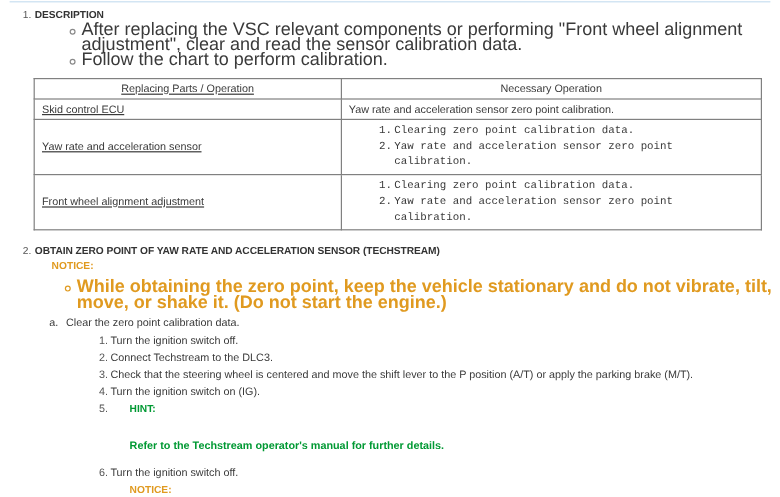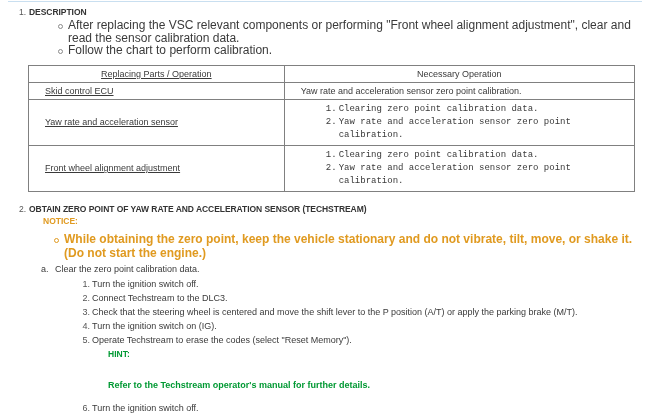--- a/index.html
+++ b/index.html
@@ -53,21 +53,21 @@
   }
 
   
   ul.bullets {
     list-style: none;
     margin: 2px 0 0 0;
     padding: 0 0 0 44px;
   }
   ul.bullets li {
     position: relative;
-    font-size: 12px;
+    font-size: 15px;
     line-height: 12.5px;
     padding-left: 10px;
     color: #3a3a3a;
   }
   ul.bullets li::before {
     content: "";
     position: absolute;
     left: 0; top: 5px;
     width: 3px; height: 3px;
     border: 1px solid #8a8a8a;
@@ -100,21 +100,21 @@
     font-weight: normal;
     color: #3a3a3a;
     vertical-align: middle;
   }
   table.spec th {
     text-align: center;
     padding: 3px 2px;
     height: 16px;
   }
   table.spec td {
-    padding: 3px 16px;
+    padding: 3px 6px;
   }
   .col-a { width: 224px; text-decoration: underline; }
   .col-b { width: 307px; }
   td.ops { padding: 2px 4px 2px 4px; }
   ol.opslist {
     margin: 0; padding: 0 0 0 38px;
     list-style: none;
     counter-reset: op;
     font-family: Liberation Mono, monospace;
   }
@@ -253,21 +253,20 @@
     <div class="alpha-item">
       <span class="alpha-mark">a.</span><span>Clear the zero point calibration data.</span>
     </div>
 
     <ol class="steps">
       <li>Turn the ignition switch off.</li>
       <li>Connect Techstream to the DLC3.</li>
       <li>Check that the steering wheel is centered and move the shift lever to the P position (A/T) or apply the parking brake (M/T).</li>
       <li>Turn the ignition switch on (IG).</li>
       <li>
-        <span>Operate Techstream to erase the codes (select "Reset Memory").</span>
         <div class="hint-label">HINT:</div>
         <div class="hint-body">Refer to the Techstream operator's manual for further details.</div>
       </li>
       <li style="margin-top:9px">
         <span>Turn the ignition switch off.</span>
         <div class="hint-label" style="color:#e09a20">NOTICE:</div>
       </li>
     </ol>
   </div>
 

